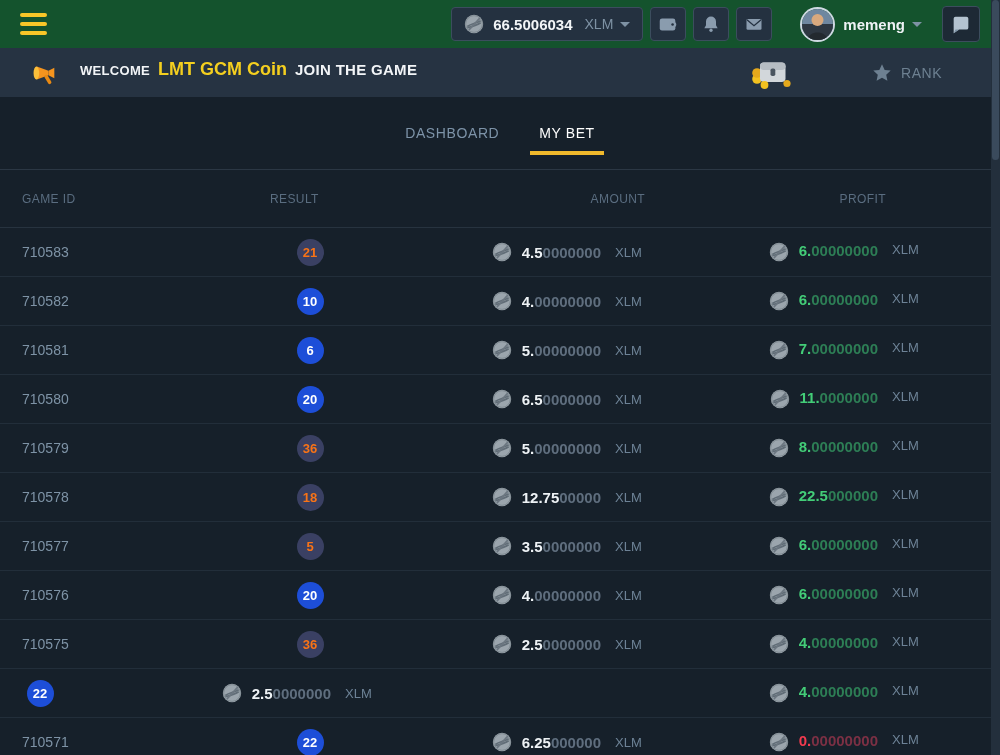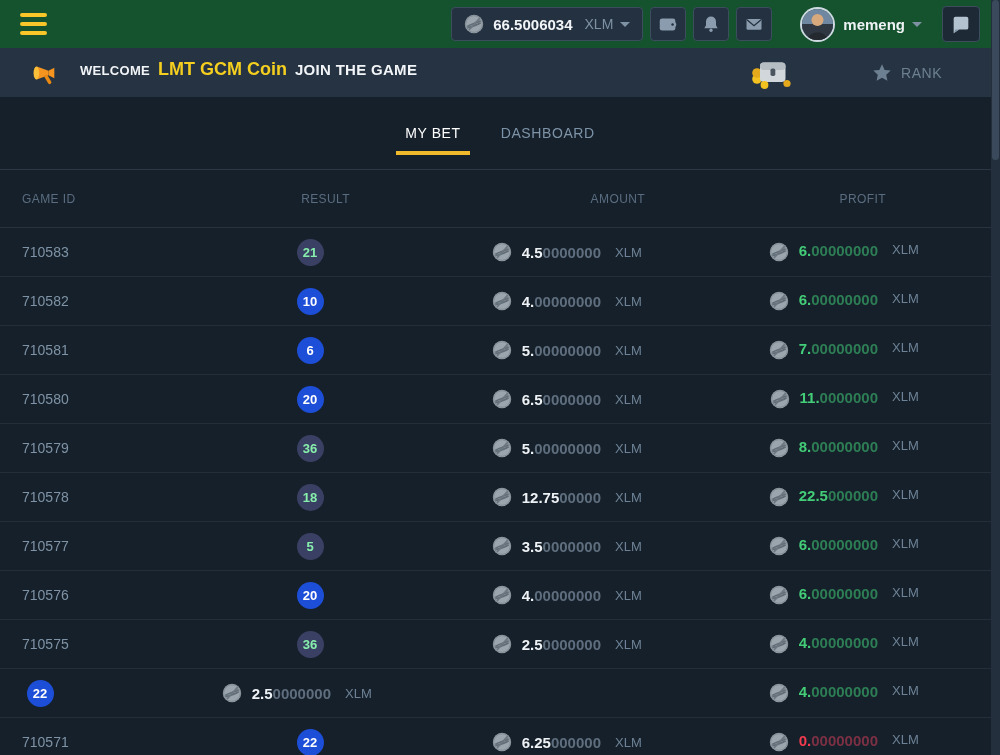--- a/index.html
+++ b/index.html
@@ -46,29 +46,29 @@
     background:#16202a; border-bottom:1px solid #2b3744; }
   .tab { position:relative; height:100%; display:flex; align-items:center; font-size:14px;
     letter-spacing:.6px; color:#7d93a8; cursor:pointer; padding:0 2px; }
   .tab.active { color:#ffffff; }
   .tab.active::after { content:''; position:absolute; bottom:14px; left:-7px; right:-7px;
     height:4px; background:#f0b92c; }
   
   .table-header { display:flex; align-items:center; height:58px; border-bottom:1px solid #27333f; }
   .th { font-size:12px; color:#5a6d80; letter-spacing:.4px; }
   .h-id { width:270px; padding-left:22px; }
-  .h-result { width:80px; text-align:right; }
+  .h-result { width:80px; text-align:left; }
   .h-amount { width:295px; text-align:right; }
   .h-profit { flex:1; text-align:right; padding-right:114px; }
   .row { display:flex; align-items:center; height:49px; border-bottom:1px solid #222e3a; }
   .cell-id { width:270px; padding-left:22px; font-size:14px; color:#7e93a6; }
   .cell-result { width:80px; display:flex; justify-content:center; }
   .badge { min-width:27px; height:27px; border-radius:50%; display:flex; align-items:center;
     justify-content:center; font-size:13px; font-weight:bold; padding:0 2px; }
-  .badge-dark { background:#3a4063; color:#86efac; }
+  .badge-dark { background:#3a4063; color:#f97316; }
   .badge-red  { background:#1d4ed8; color:#ffffff; }
   .cell-amount { width:295px; display:flex; align-items:center; justify-content:flex-end; }
   .cell-profit { flex:1; display:flex; justify-content:flex-end; padding-right:78px; }
   .num { font-size:15px; font-weight:bold; margin-left:10px; white-space:nowrap; }
   .num .main { color:#eef2f5; }
   .num .rest { color:#5f6e7e; }
   .num.profit .main { color:#43cd78; }
   .num.profit .rest { color:#2d7e55; }
   .num.profit.loss .main { color:#f43b4f; }
   .num.profit.loss .rest { color:#7c3044; }
@@ -172,22 +172,22 @@
 
   <div class="rank">
     <svg width="22" height="22" viewBox="0 0 24 24">
       <path d="M12 2.5l2.9 6.1 6.6.8-4.9 4.6 1.3 6.5L12 17.2l-5.9 3.3 1.3-6.5L2.5 9.4l6.6-.8z" fill="#6d8091"></path>
     </svg>
     <span class="rank-label">RANK</span>
   </div>
 </div>
 
 <nav class="tabs">
+  <div class="tab">DASHBOARD</div>
   <div class="tab active">MY BET</div>
-  <div class="tab">DASHBOARD</div>
 </nav>
 
 <main>
   <div class="table-header">
     <div class="th h-id">GAME ID</div>
     <div class="th h-result">RESULT</div>
     <div class="th h-amount">AMOUNT</div>
     <div class="th h-profit">PROFIT</div>
   </div>
   <div>

